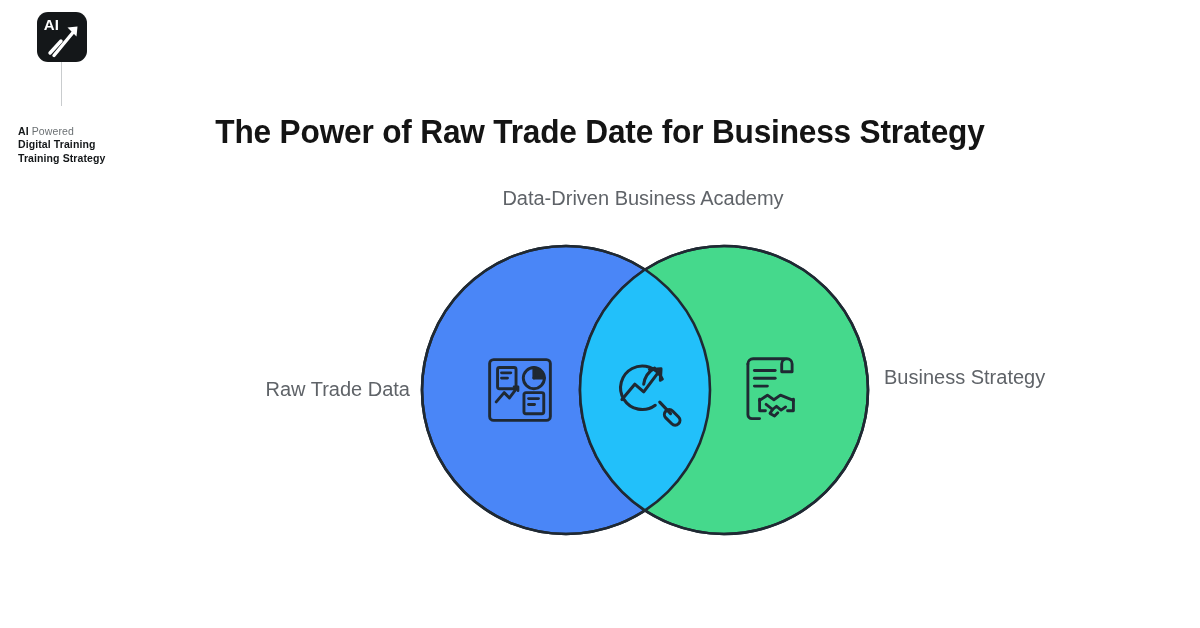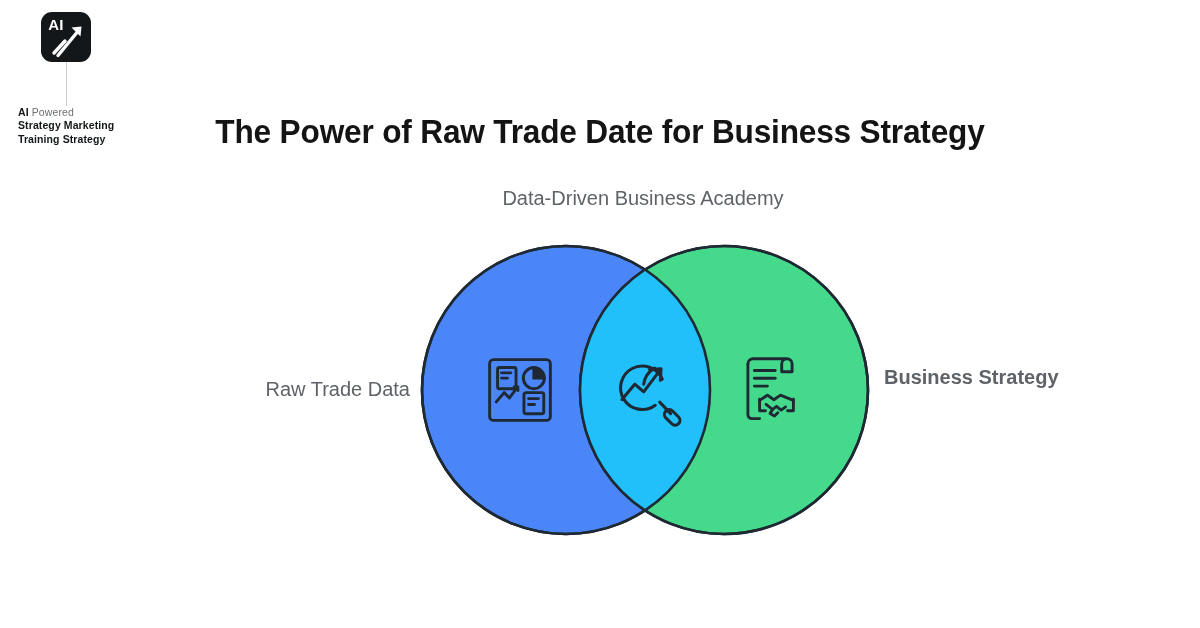--- a/index.html
+++ b/index.html
@@ -50,20 +50,21 @@
     height: 44px;
     background: #c9ccce;
     margin: 0 14px 0 14px;
     flex: none;
   }
   .brand-text {
     line-height: 1.28;
     font-size: 10.5px;
     color: #141719;
     letter-spacing: 0.1px;
+    margin-top: 19px;
   }
   .brand-text .line1 { font-weight: 400; color: #6b7073; }
   .brand-text .line1 b { font-weight: 700; color: #141719; }
   .brand-text .line2,
   .brand-text .line3 { font-weight: 700; color: #141719; }
 
   
   .page-title {
     position: absolute;
     left: 0;
@@ -113,39 +114,39 @@
   }
   .label-right {
     position: absolute;
     top: 364px;
     left: 884px;
     width: 220px;
     text-align: left;
     font-size: 20px;
     line-height: 27px;
     color: #5f6368;
-    font-weight: 700;
+    font-weight: 400;
   }
 </style>
 </head>
 <body>
 
 <div class="brand">
   <div class="brand-mark">
     <span class="ai-text">AI</span>
     <svg width="50" height="50" viewBox="0 0 50 50">
       <path d="M13 41 L24 29" stroke="#ffffff" stroke-width="3.4" stroke-linecap="round" fill="none"></path>
       <path d="M17 43.5 L38 18" stroke="#ffffff" stroke-width="3.4" stroke-linecap="round" fill="none"></path>
       <path d="M30.5 15.5 L40.5 14.5 L39.5 24.5 Z" fill="#ffffff"></path>
     </svg>
   </div>
   <div class="brand-divider"></div>
   <div class="brand-text">
     <div class="line1"><b>AI</b><span> Powered</span></div>
-    <div class="line2">Strategy Marketing</div>
+    <div class="line2">Digital Training</div>
     <div class="line3">Training Strategy</div>
   </div>
 </div>
 
 <h1 class="page-title">The Power of Raw Trade Date for Business Strategy</h1>
 
 <div class="venn-wrap">
   <svg class="venn-svg" width="1200" height="628" viewBox="0 0 1200 628">
     <defs>
       <clipPath id="clip-left">

